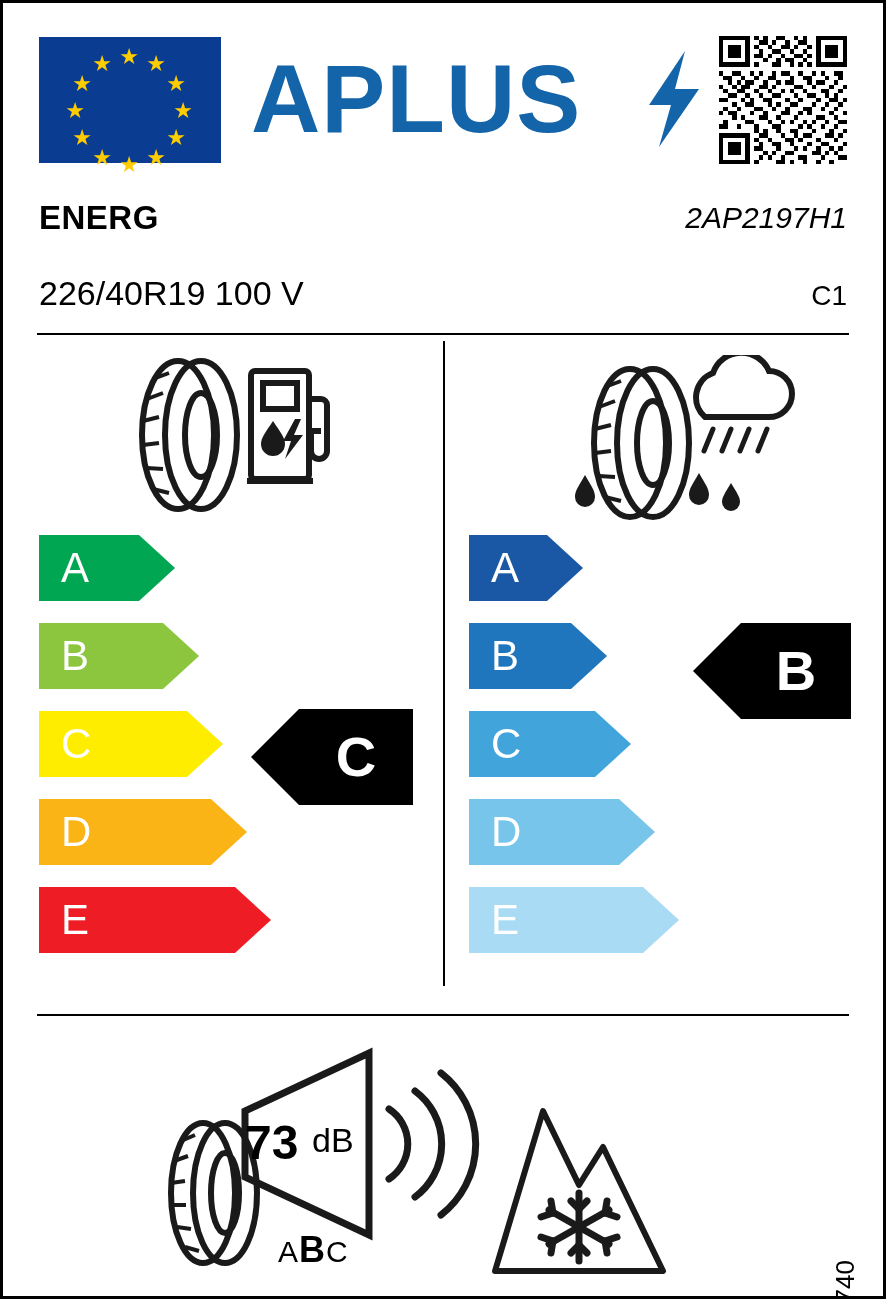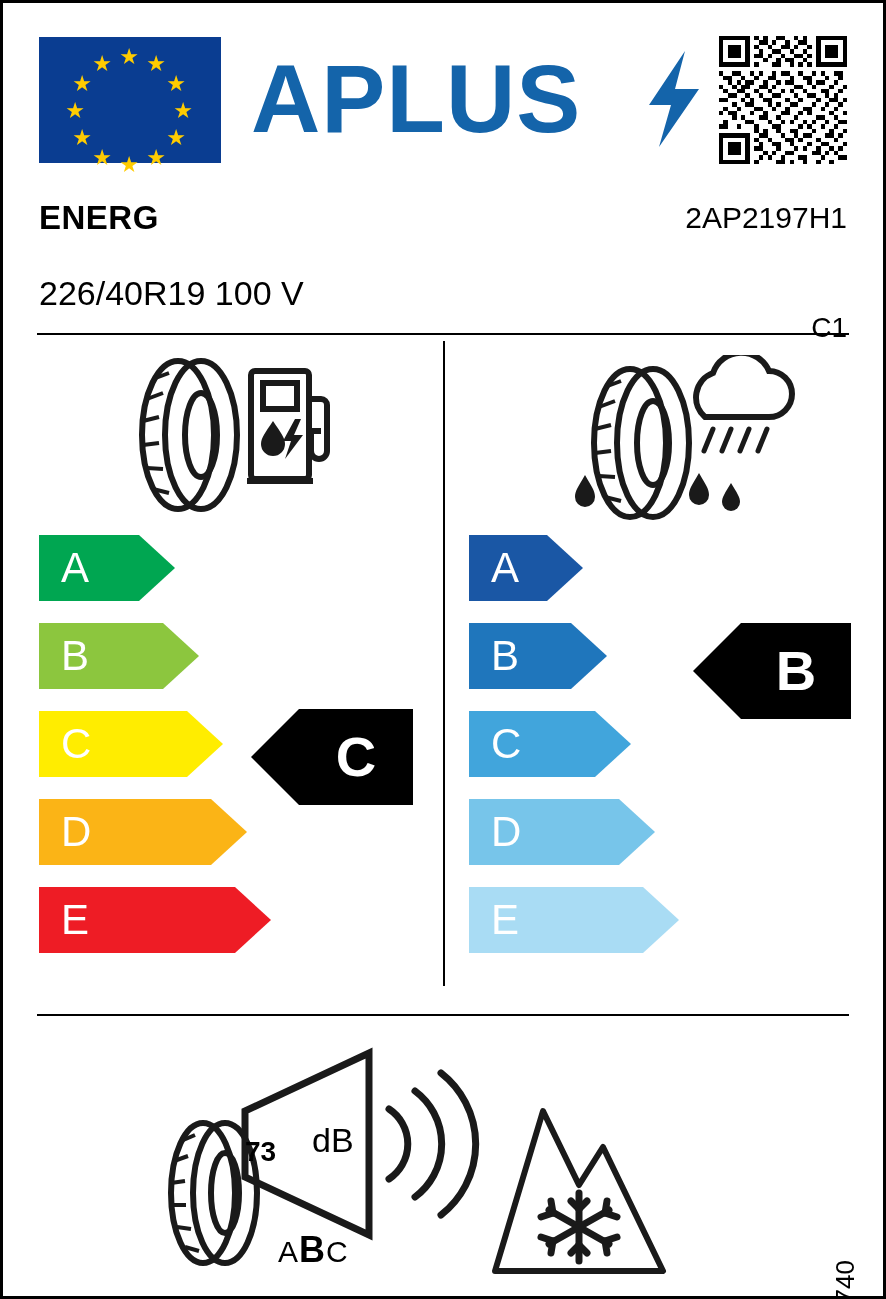--- a/index.html
+++ b/index.html
@@ -76,37 +76,37 @@
     font-weight: bold;
     color: #000;
     letter-spacing: 0.5px;
   }
   .code {
     position: absolute;
     right: 36px;
     top: 198px;
     font-size: 30px;
     color: #000;
+    font-style: italic;
   }
 
   
   .size {
     position: absolute;
     left: 36px;
     top: 271px;
     font-size: 34px;
     color: #000;
   }
   .class {
     position: absolute;
     right: 36px;
     top: 277px;
     font-size: 28px;
     color: #000;
-    margin-top: 32px;
   }
 
   
   .rule {
     position: absolute;
     background: #000;
   }
   .rule-h-top   { left: 34px;  top: 330px; width: 812px; height: 2px; }
   .rule-h-mid   { left: 34px;  top: 1011px; width: 812px; height: 2px; }
   .rule-v       { left: 440px; top: 338px;  width: 2px;  height: 645px; }
@@ -176,24 +176,23 @@
   }
   .marker-fuel { left: 296px; top: 706px; width: 114px; }
   .marker-wet  { left: 738px; top: 620px; width: 110px; }
 
   
   .noise { position: absolute; left: 160px; top: 1040px; width: 330px; height: 240px; }
   .noise-db {
     position: absolute;
     left: 242px;
     top: 1112px;
-    font-size: 28px;
+    font-size: 48px;
     font-weight: bold;
     color: #000;
-    margin-top: 21px;
   }
   .noise-unit {
     position: absolute;
     left: 309px;
     top: 1118px;
     font-size: 34px;
     color: #000;
   }
   .noise-classes {
     position: absolute;

